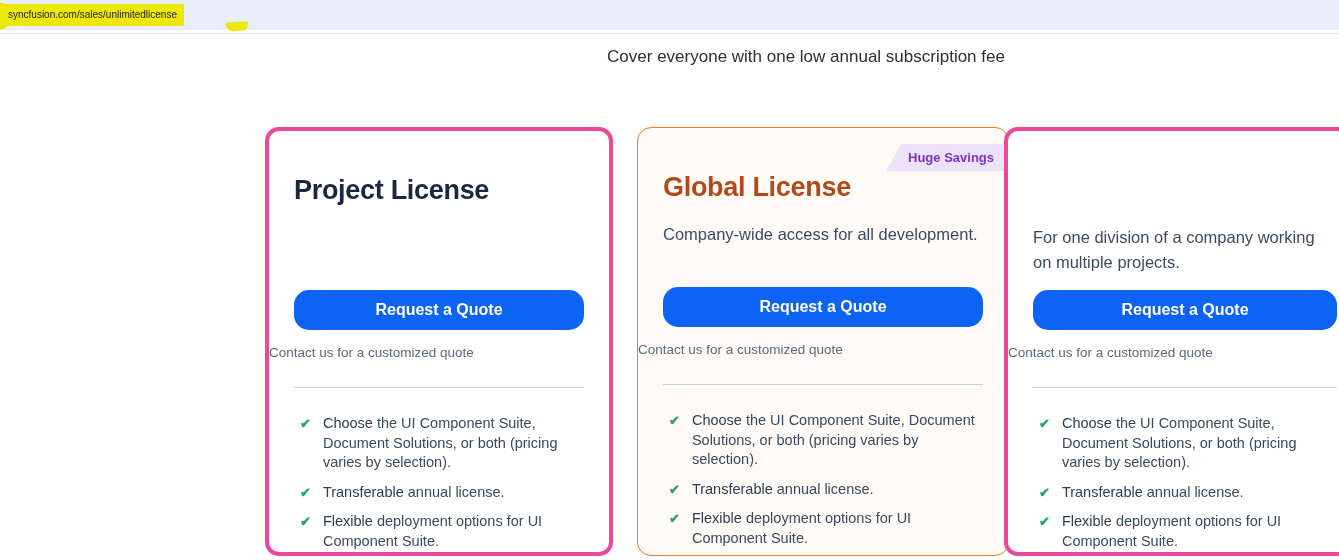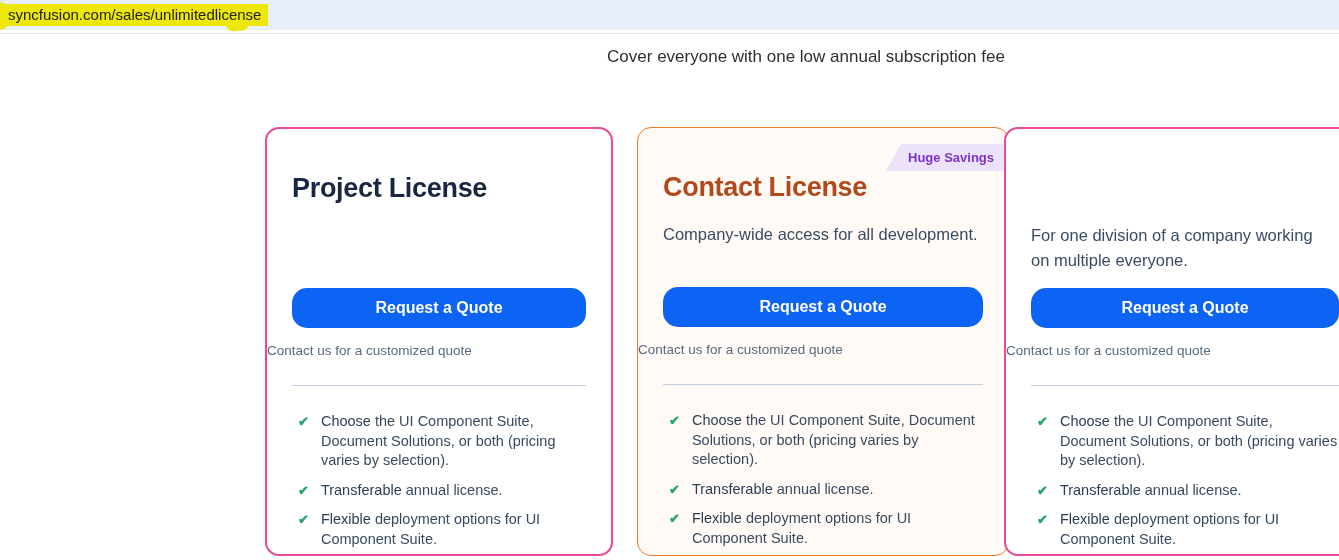--- a/index.html
+++ b/index.html
@@ -8,27 +8,27 @@
     background:#ffffff;font-family:"Liberation Sans",sans-serif;
   }
   
   .topbar{position:absolute;top:0;left:0;right:0;height:30px;background:var(--topbar-bg,#e9eefb);}
   .page-divider{position:absolute;top:33px;left:0;right:0;height:1px;background:#e4e5e8;}
   .hl-circle{position:absolute;left:-16px;top:2px;width:28px;height:28px;border-radius:50%;
     background:var(--highlight-yellow,#ede70c);}
   .hl-tail{position:absolute;left:226px;top:22px;width:22px;height:9px;border-radius:0 0 5px 7px;
     background:var(--highlight-yellow,#ede70c);transform:rotate(-4deg);}
   .url-text{position:absolute;left:6px;top:4px;height:22px;line-height:22px;padding:0 7px 0 2px;
-    background:var(--highlight-yellow,#ede70c);color:#1e1e1e;font-size:15px;white-space:nowrap;cursor:text;}
+    background:var(--highlight-yellow,#ede70c);color:#1e1e1e;font-size:10px;white-space:nowrap;cursor:text;}
   
   .subtitle{position:absolute;top:47px;left:806px;transform:translateX(-50%);
     font-size:17px;color:#2f2f2f;white-space:nowrap;}
   
   .card{position:absolute;top:127px;height:429px;box-sizing:border-box;background:#ffffff;
-    border:2px solid #ec4899;border-radius:14px;}
+    border:4px solid #ec4899;border-radius:14px;}
   .card--project{left:265px;width:348px;}
   .card--global{left:637px;width:372px;background:var(--card-accent-bg,#fffaf5);
     border:1.5px solid var(--card-accent-border,#ec7c28);}
   .card--division{left:1004px;width:362px;}
   .badge{position:absolute;top:16px;right:0;height:27px;line-height:27px;padding:0 14px 0 22px;
     background:var(--badge-bg,#ece2fa);color:var(--badge-purple,#7c33c9);
     font-weight:bold;font-size:13px;clip-path:polygon(15px 0,100% 0,100% 100%,0 100%);}
   .card-title{position:absolute;top:44px;left:25px;font-size:27px;font-weight:700;
     color:var(--title-navy,#1a2742);letter-spacing:-0.3px;white-space:nowrap;}
   .card--global .card-title{color:var(--global-orange,#b04a1a);}
@@ -75,21 +75,21 @@
     </li>
     <li class="feature">
       <span class="check-icon">✔</span>
       <span><strong>Flexible</strong><span> deployment options for UI Component Suite.</span></span>
     </li>
   </ul>
 </div>
 
 <div class="card card--global">
   <div class="badge">Huge Savings</div>
-  <div class="card-title">Contact License</div>
+  <div class="card-title">Global License</div>
   <div class="card-desc">Company-wide access for all development.</div>
   <button class="quote-btn">Request a Quote</button>
   <div class="contact-link">Contact us for a customized quote</div>
   <div class="card-divider"></div>
   <ul class="features">
     <li class="feature">
       <span class="check-icon">✔</span>
       <span><strong>Choose</strong><span> the UI Component Suite, Document Solutions, or both (pricing varies by selection).</span></span>
     </li>
     <li class="feature">
@@ -97,21 +97,21 @@
       <span><strong>Transferable</strong><span> annual license.</span></span>
     </li>
     <li class="feature">
       <span class="check-icon">✔</span>
       <span><strong>Flexible</strong><span> deployment options for UI Component Suite.</span></span>
     </li>
   </ul>
 </div>
 
 <div class="card card--division">
-  <div class="card-desc">For one division of a company working on multiple everyone.</div>
+  <div class="card-desc">For one division of a company working on multiple projects.</div>
   <button class="quote-btn">Request a Quote</button>
   <div class="contact-link">Contact us for a customized quote</div>
   <div class="card-divider"></div>
   <ul class="features">
     <li class="feature">
       <span class="check-icon">✔</span>
       <span><strong>Choose</strong><span> the UI Component Suite, Document Solutions, or both (pricing varies by selection).</span></span>
     </li>
     <li class="feature">
       <span class="check-icon">✔</span>

